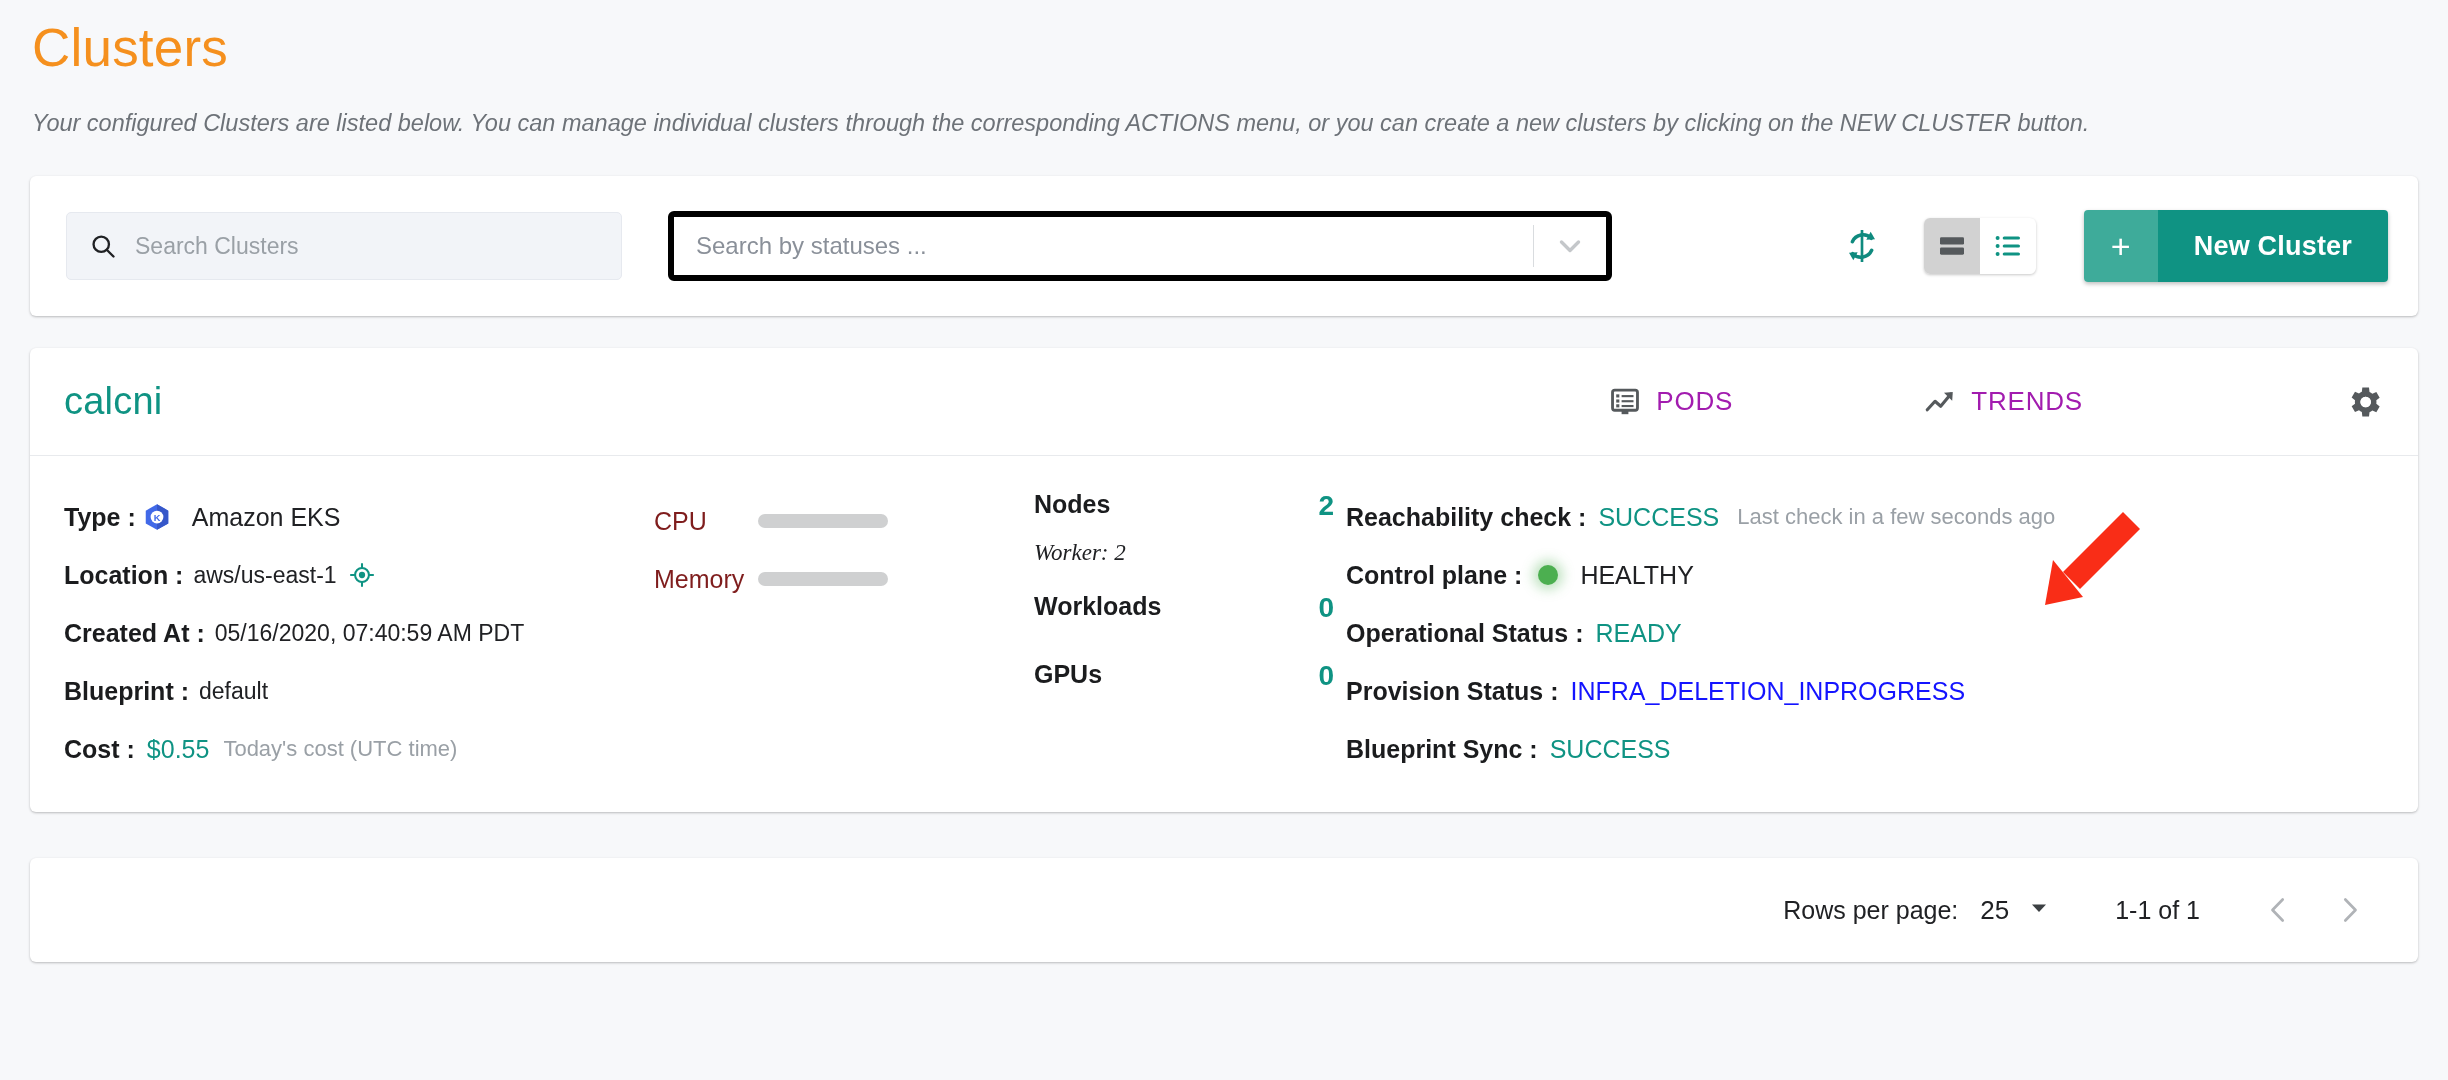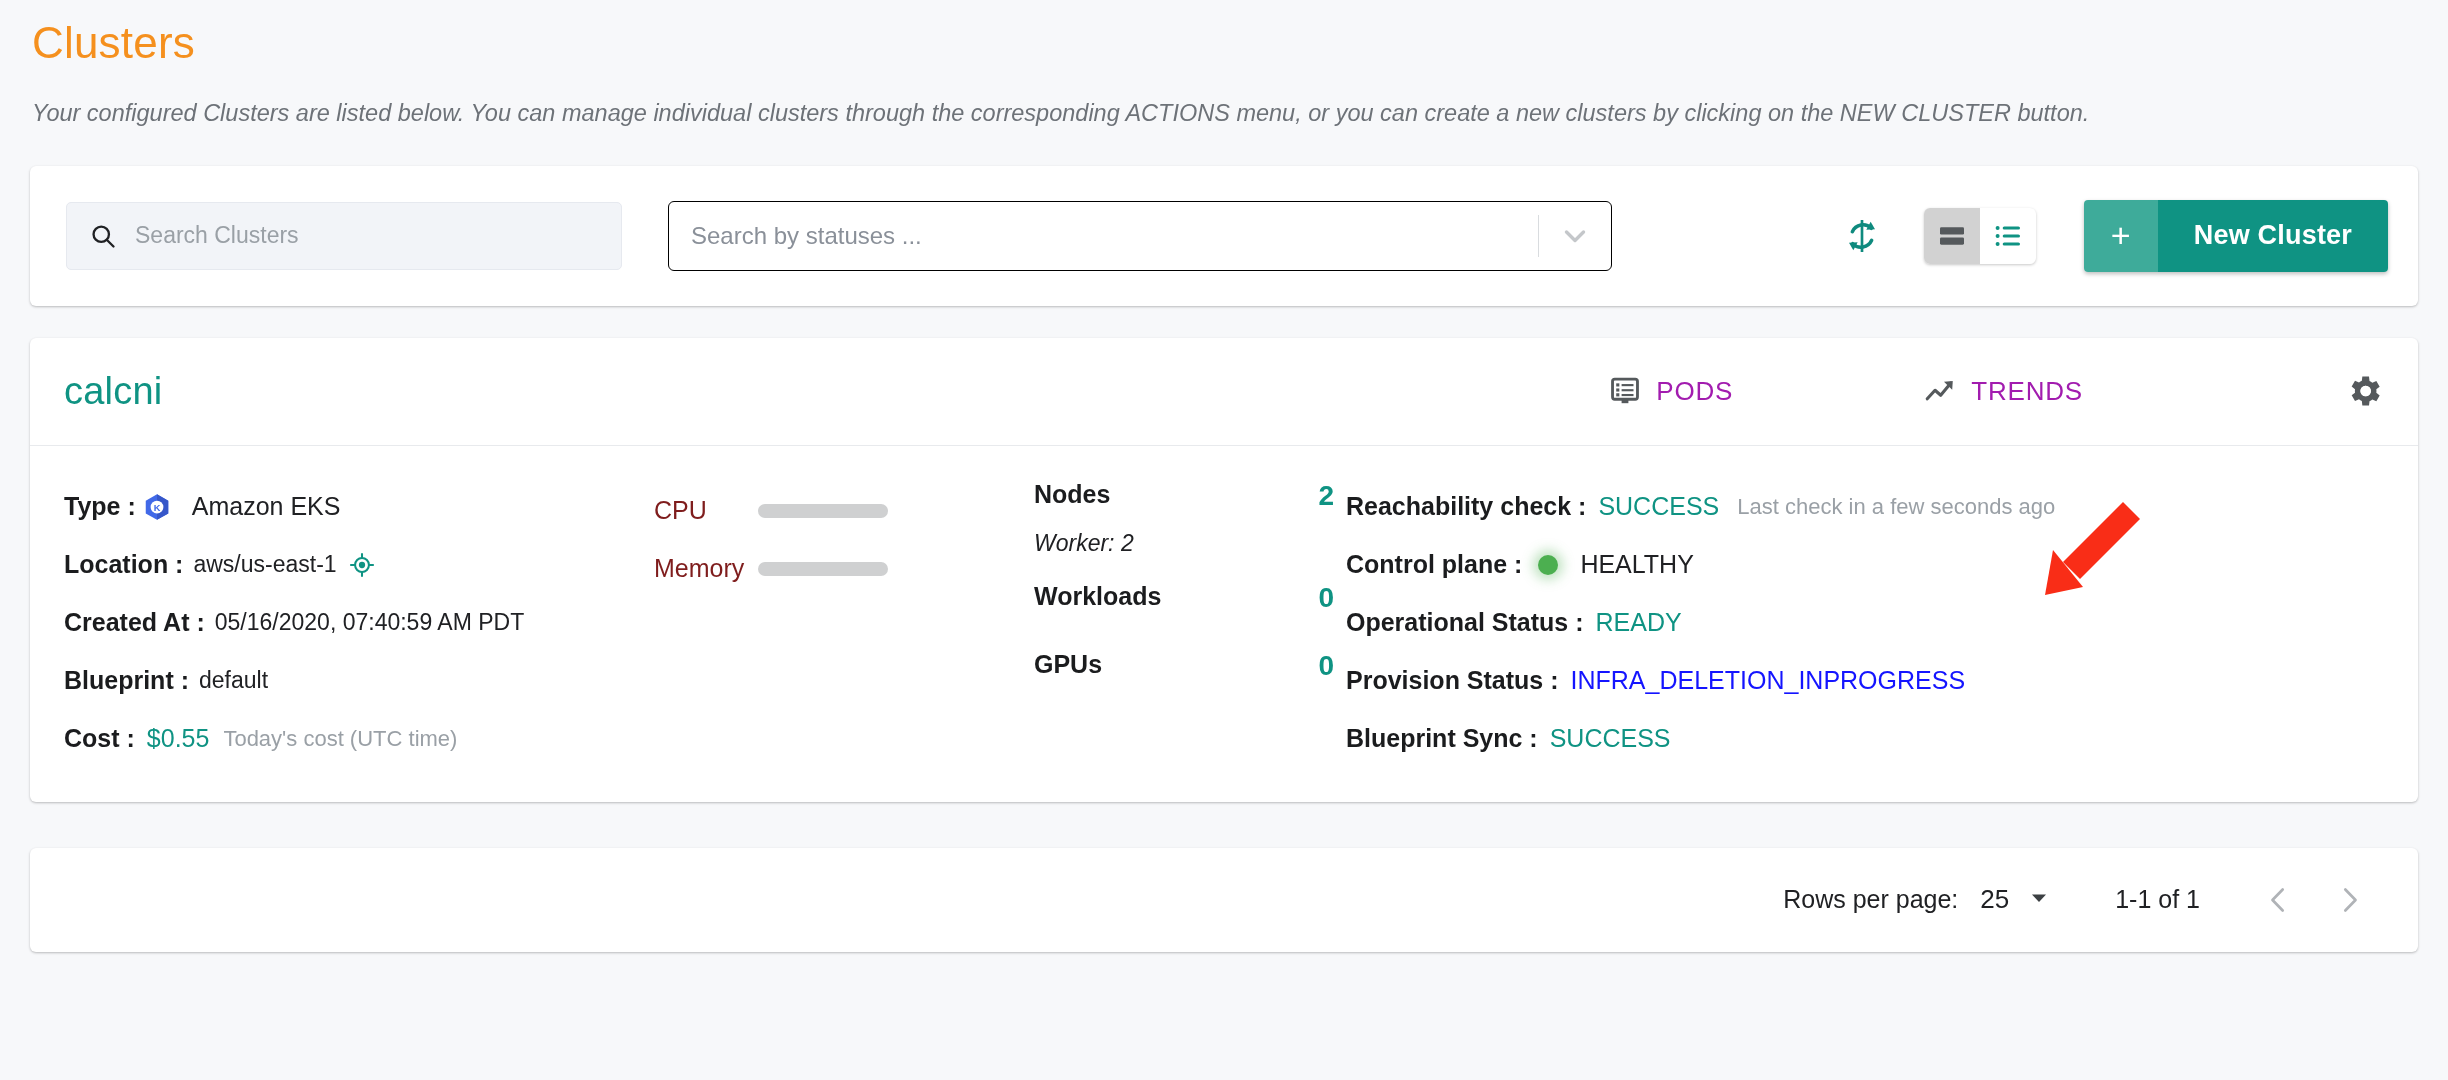--- a/index.html
+++ b/index.html
@@ -7,21 +7,21 @@
     width: 2448px; height: 1080px;
     background: #f7f8fa;
     font-family: "Liberation Sans", sans-serif;
     overflow: hidden;
   }
   .page { position: relative; width: 2448px; height: 1080px; padding: 0 30px; }
 
   
   .page-title {
     color: #f5901e;
-    font-size: 44px;
+    font-size: 53px;
     font-weight: 400;
     letter-spacing: .2px;
     padding: 18px 0 0 2px;
     line-height: 1.15;
   }
   .page-desc {
     margin-top: 28px;
     max-width: 2330px;
     color: #6d7278;
     font-style: italic;
@@ -51,21 +51,21 @@
   .search-box .mag { width: 28px; height: 28px; flex: none; }
   .search-input {
     border: none; outline: none; background: transparent;
     font-family: inherit; font-size: 23px; color: #3c4043;
     margin-left: 18px; width: 100%;
   }
   .search-input::placeholder { color: #9aa0a6; }
 
   .status-box {
     width: 944px; height: 70px;
-    border: 1px solid #000000;
+    border: 6px solid #000000;
     border-radius: 6px;
     display: flex; align-items: center;
     margin-left: 46px;
     background: #fff;
   }
   .status-input {
     border: none; outline: none; background: transparent;
     font-family: inherit; font-size: 24px; color: #3c4043;
     padding: 0 22px; flex: 1;
   }
@@ -137,21 +137,21 @@
   .col-usage { width: 380px; padding-top: 10px; }
   .usage-row { display: flex; align-items: center; height: 58px; }
   .usage-label { width: 104px; font-size: 25px; color: #7f1d1d; }
   .bar-track { width: 130px; height: 14px; background: #cfd0d1; border-radius: 7px; overflow: hidden; }
   .bar-fill { height: 100%; background: #139a88; border-radius: 7px; }
 
   .col-counts { width: 300px; padding-top: 8px; }
   .count-row { display: flex; align-items: flex-start; height: 50px; }
   .count-label { font-size: 25px; font-weight: 700; color: #1b1c1e; }
   .count-val { margin-left: auto; font-size: 28px; font-weight: 700; color: #0f9383; }
-  .count-sub { font-size: 23px; font-style: italic; color: #202124; height: 52px; }
+  .count-sub { font-size: 23px; font-style: italic; color: #202124; height: 52px; font-family: Liberation Serif, serif; }
 
   .col-status { flex: 1; padding-top: 6px; padding-left: 12px; }
   .st-row { display: flex; align-items: center; height: 58px; font-size: 25px; }
   .st-label { font-weight: 700; color: #1b1c1e; white-space: nowrap; }
   .st-val { margin-left: 12px; color: #0f9383; white-space: nowrap; }
   .st-val.plain { color: #202124; }
   .st-val.blue { color: #1414ff; }
   .st-note { margin-left: 18px; color: #9aa0a6; font-size: 22px; white-space: nowrap; }
   .dot-wrap { margin-left: 16px; margin-right: 10px; display: flex; align-items: center; }
   .dot {

